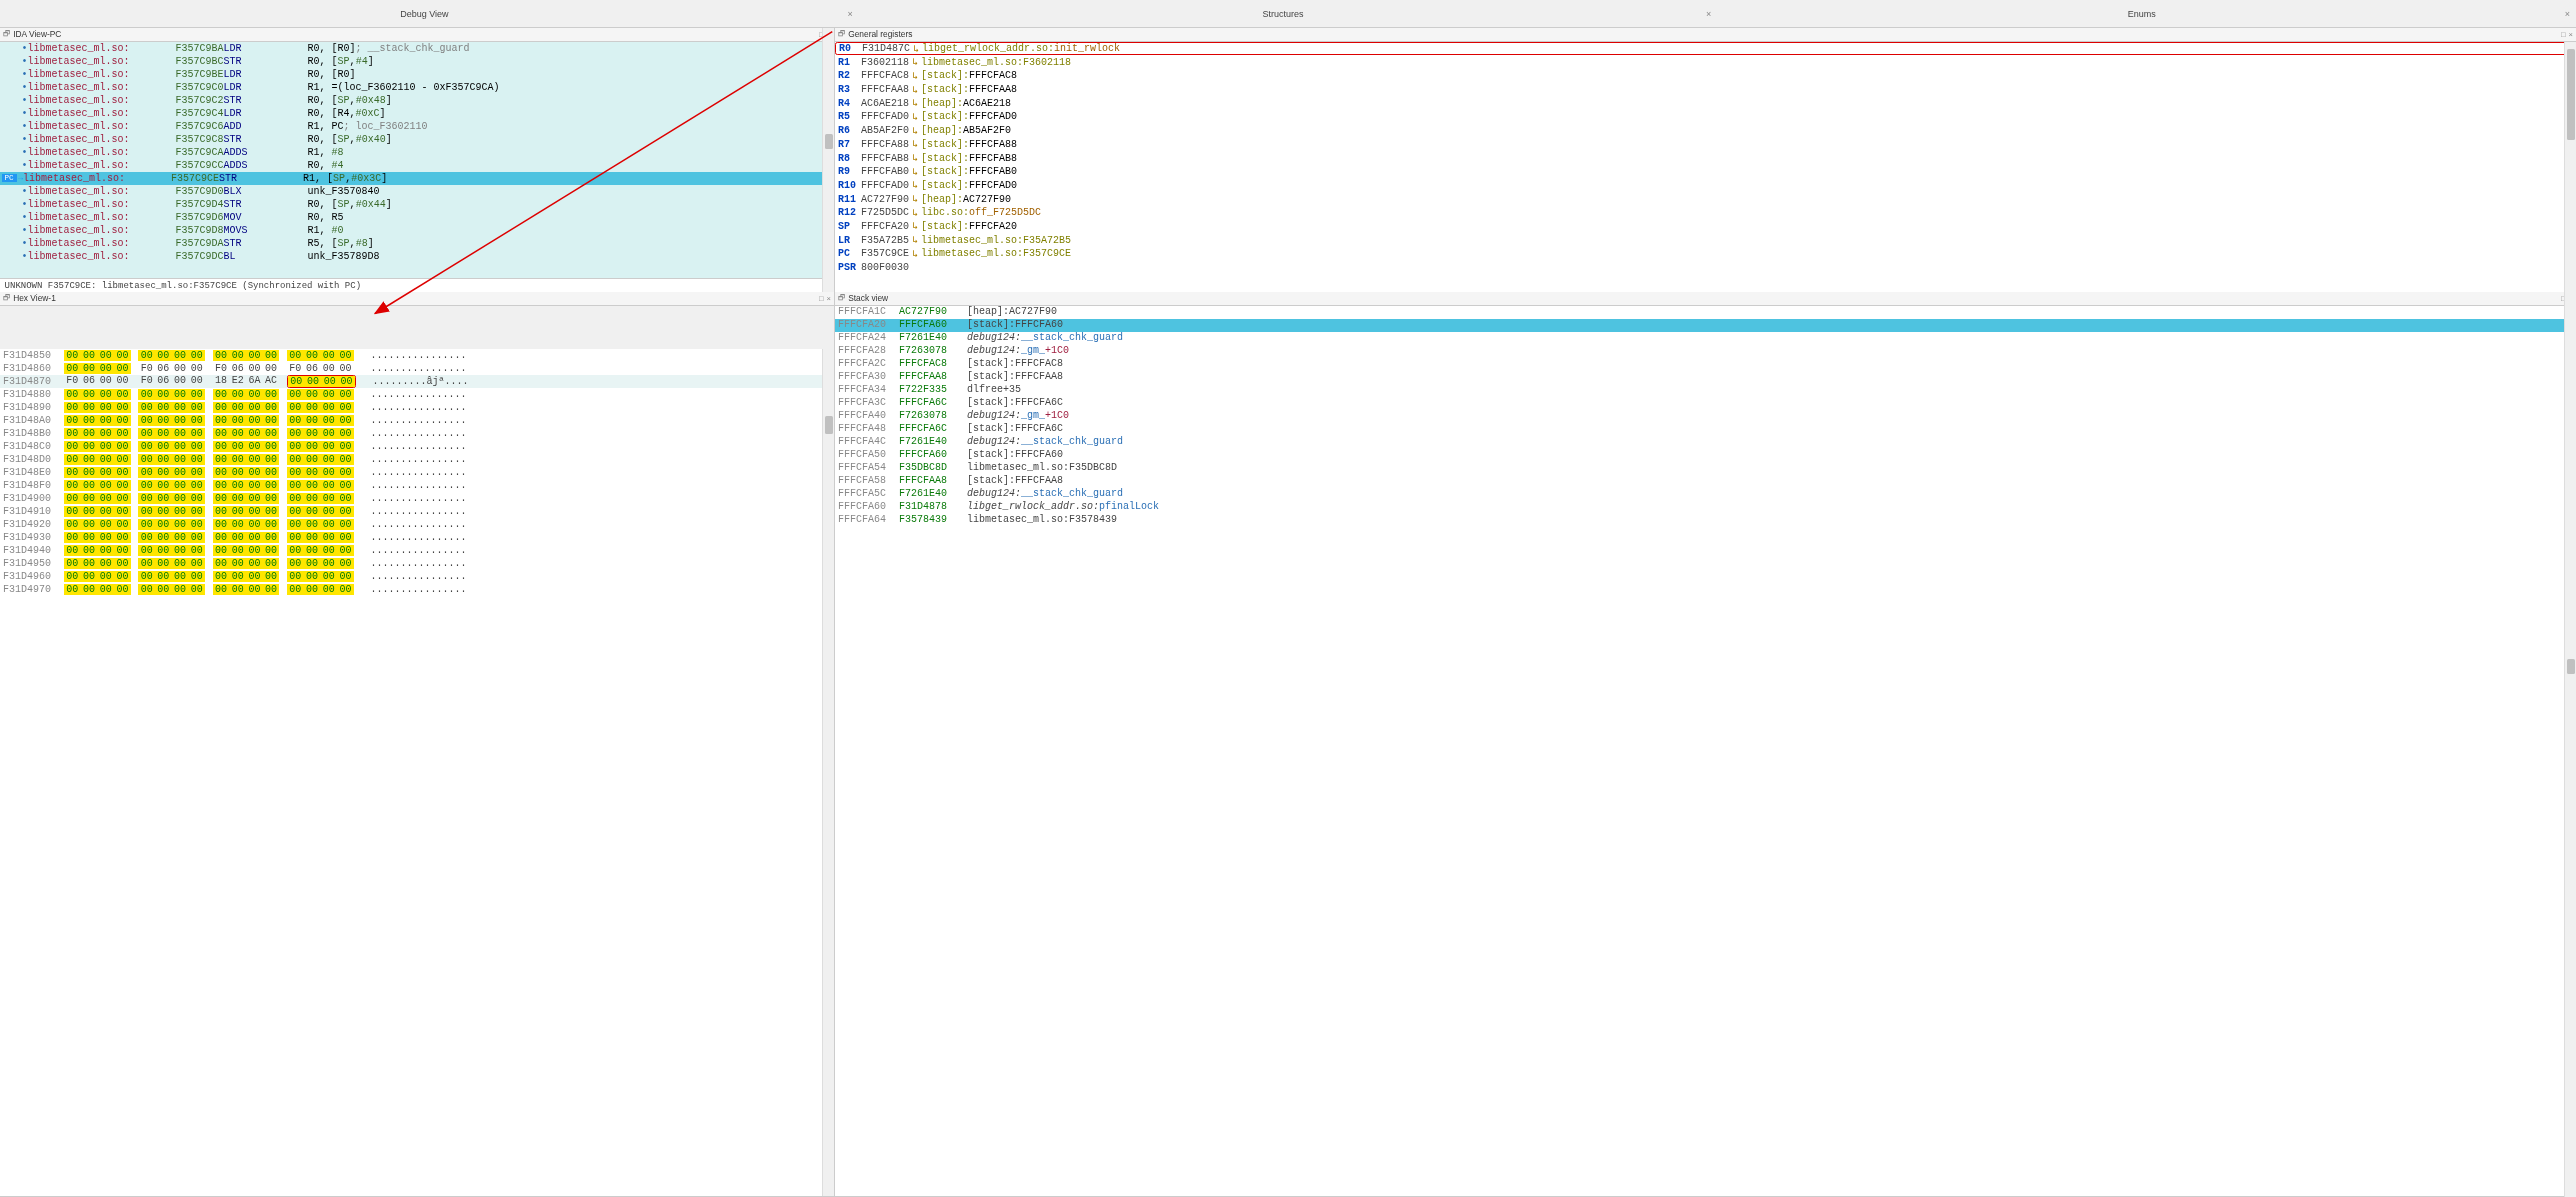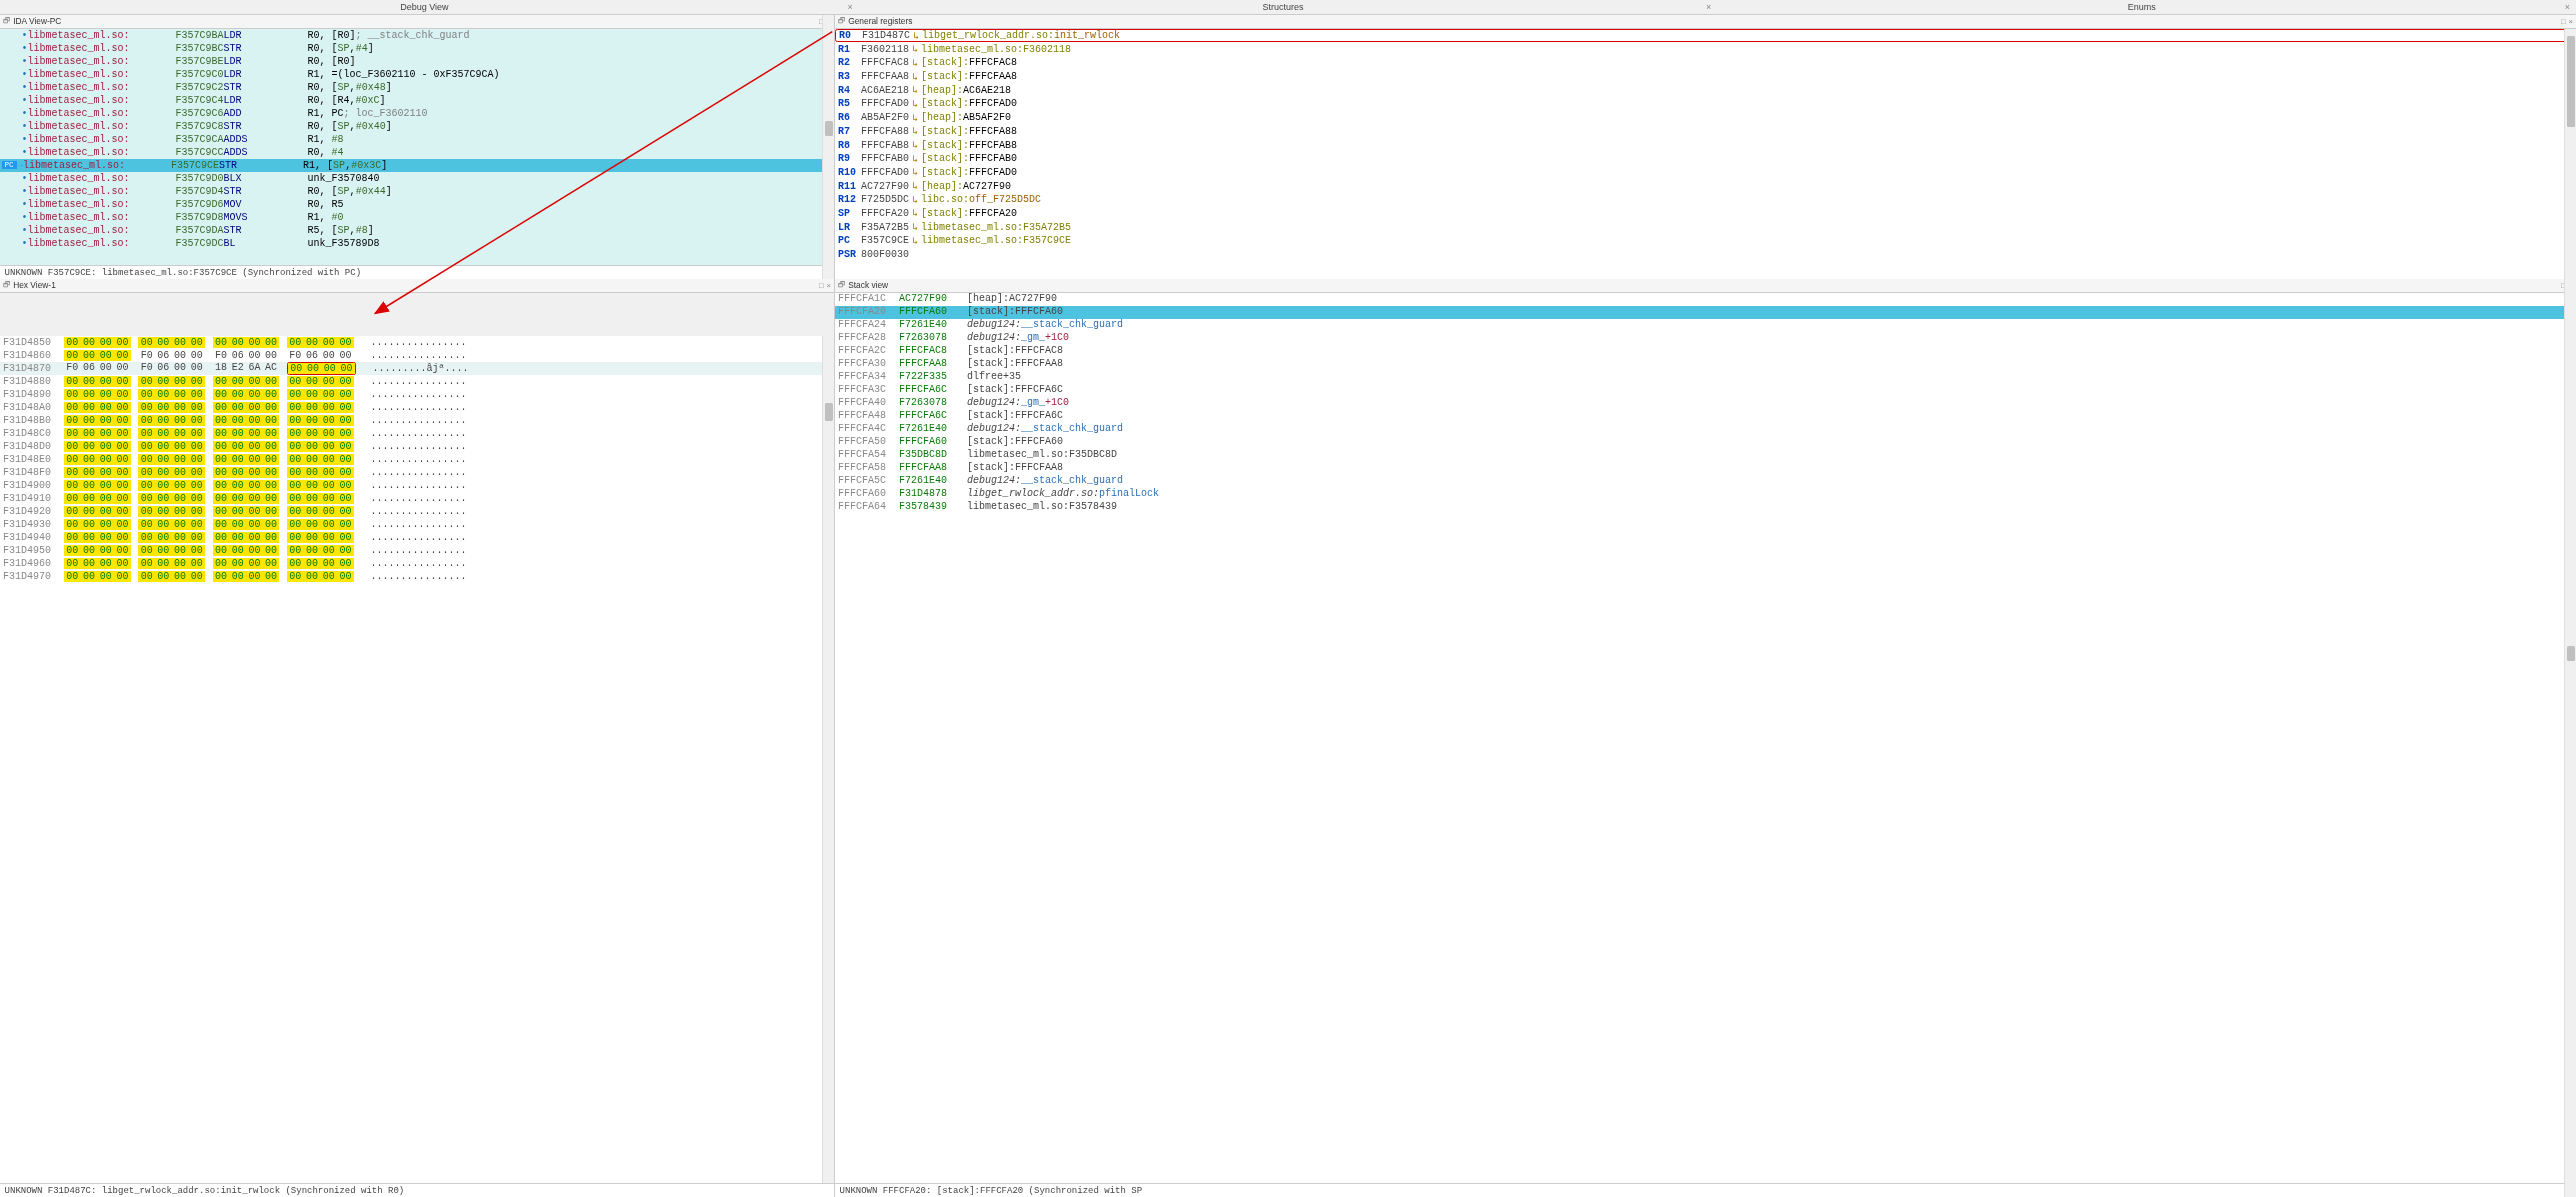--- a/index.html
+++ b/index.html
@@ -15,21 +15,21 @@
   grid-template-columns: 1fr 1fr 1fr;
   grid-template-rows: auto 1fr;
   width: 100vw;
   height: 100vh;
 }
 .tab-strip {
   display: flex;
   align-items: center;
   background: #f0f0f0;
   border-bottom: 0.8px solid #ccc;
-  height: 15px;
+  height: 28px;
   font-family: "Segoe UI", sans-serif;
   font-size: 9px;
   padding: 0 6px;
 }
 .tab-strip .spacer { flex: 1; }
 .tab-strip .tab-close { color: #888; cursor: pointer; margin-left: 4.6px; }
 .tab-label { color: #444; }
 .content-row {
   display: grid;
   grid-template-columns: 834px 1fr;

